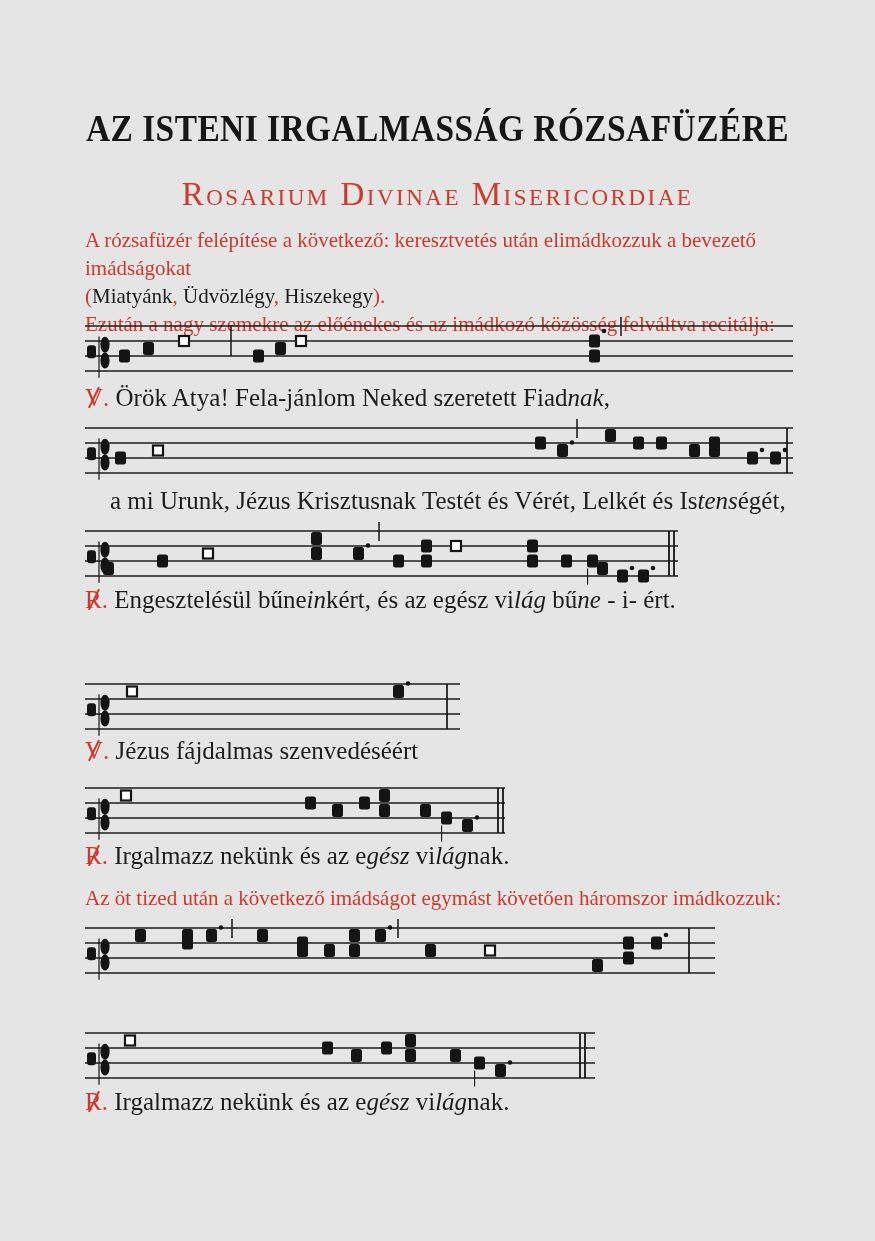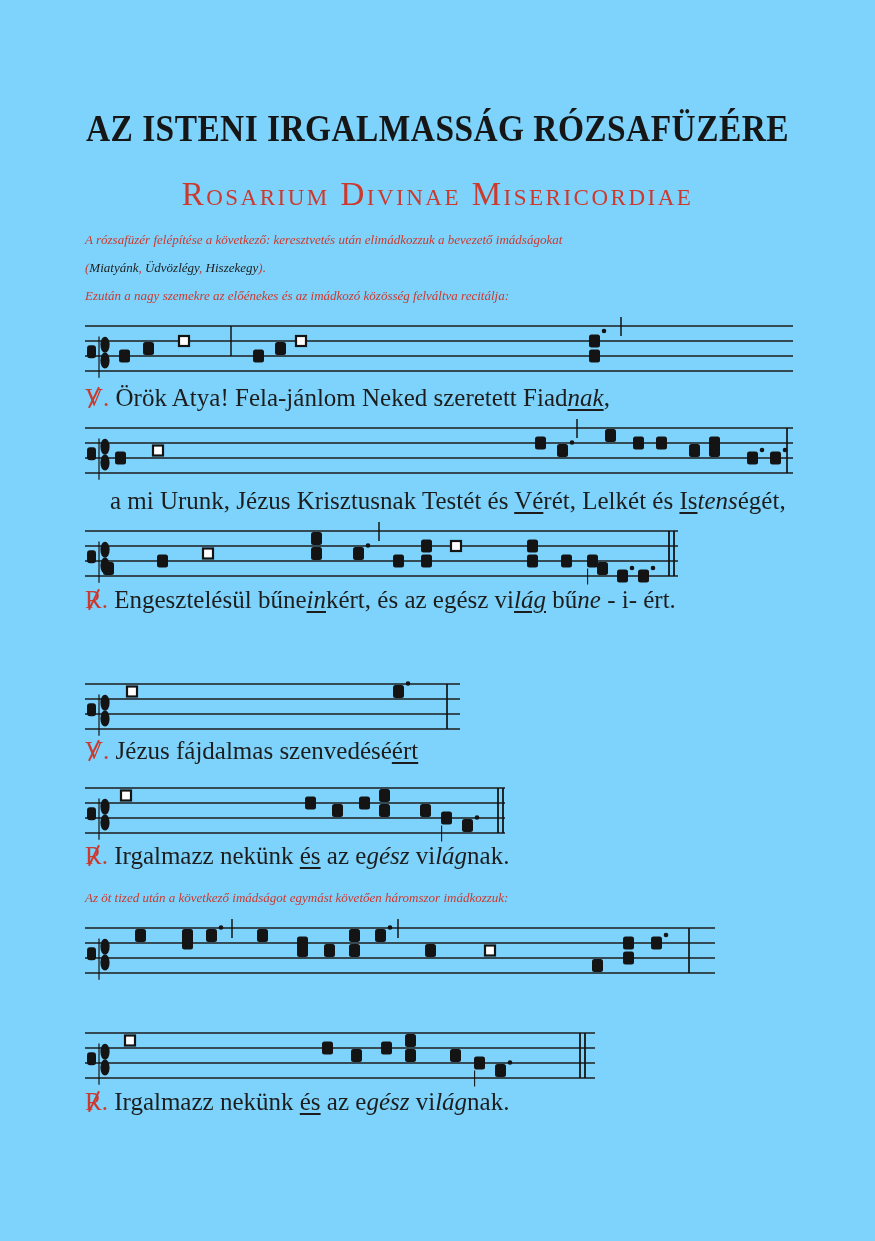--- a/index.html
+++ b/index.html
@@ -1,46 +1,46 @@
 <!DOCTYPE html>
 <html style="--red: #cc392d; --ink: #1d1d1d;"><head>
 <meta charset="utf-8">
 <style>
   :root{ --red:#cc392d; --ink:#1d1d1d; }
   html,body{margin:0;padding:0;background:#ffffff;}
   .page{
-    position:relative;width:875px;height:1241px;background:#7dd3fc;overflow:hidden;
+    position:relative;width:875px;height:1241px;background:#e5e5e5;overflow:hidden;
     font-family:"Liberation Serif", serif;color:var(--ink);
   }
   .title{
     position:absolute;top:106px;left:0;width:875px;text-align:center;
     font-size:38px;font-weight:600;letter-spacing:.5px;white-space:nowrap;
     transform:scaleX(.88);transform-origin:50% 50%;color:#161616;
   }
   .subtitle{
     position:absolute;top:176px;left:0;width:875px;text-align:center;
     font-variant:small-caps;font-size:33px;letter-spacing:2.5px;color:var(--red);
   }
   .rubric{
     position:absolute;left:85px;width:725px;color:var(--red);
-    font-size:13px;line-height:28px;font-style:italic;
+    font-size:21px;line-height:28px;
   }
   .r1{top:226px;}
   .r2{top:633px;}
   .r3{top:884px;}
   .r4{top:1128px;}
   .verse{
     position:absolute;left:85px;font-size:25px;white-space:nowrap;color:var(--ink);
   }
   .v1{top:384px;} .v2{top:487px;left:110px;} .v3{top:586px;}
   .v4{top:737px;} .v5{top:842px;} .v6{top:989px;} .v7{top:1088px;}
   .red{color:var(--red);}
   .blk{color:var(--ink);}
   .it{font-style:italic;}
-  .ul{text-decoration:underline;text-underline-offset:3px;text-decoration-thickness:1.5px;}
+  .ul{text-underline-offset:3px;text-decoration-thickness:1.5px;}
   .vr{color:var(--red);position:relative;display:inline-block;}
   .vr::after{
     content:"";position:absolute;left:47%;top:6%;width:1.8px;height:82%;
     background:currentColor;transform:rotate(26deg);
   }
   svg.staff{position:absolute;left:85px;}
 </style>
 </head>
 <body>
 

